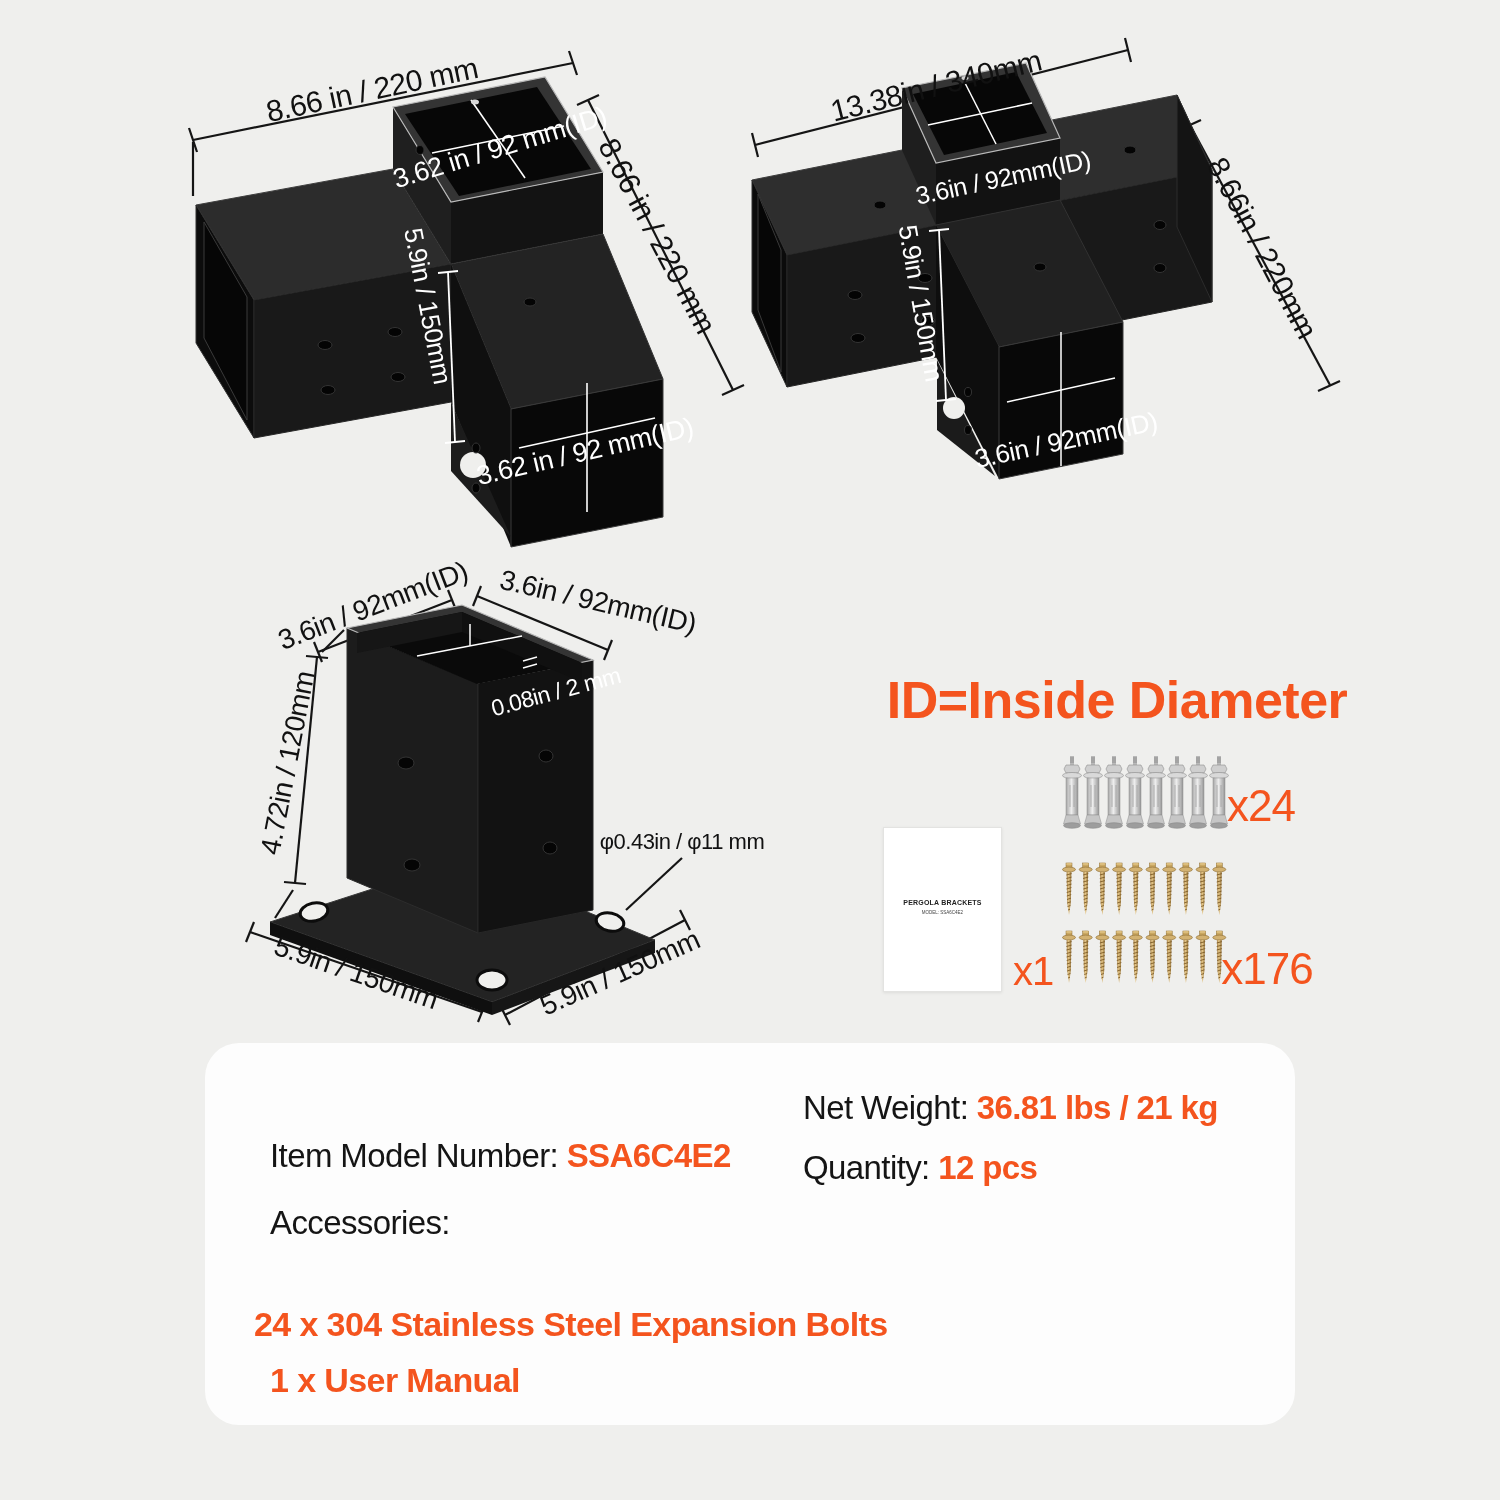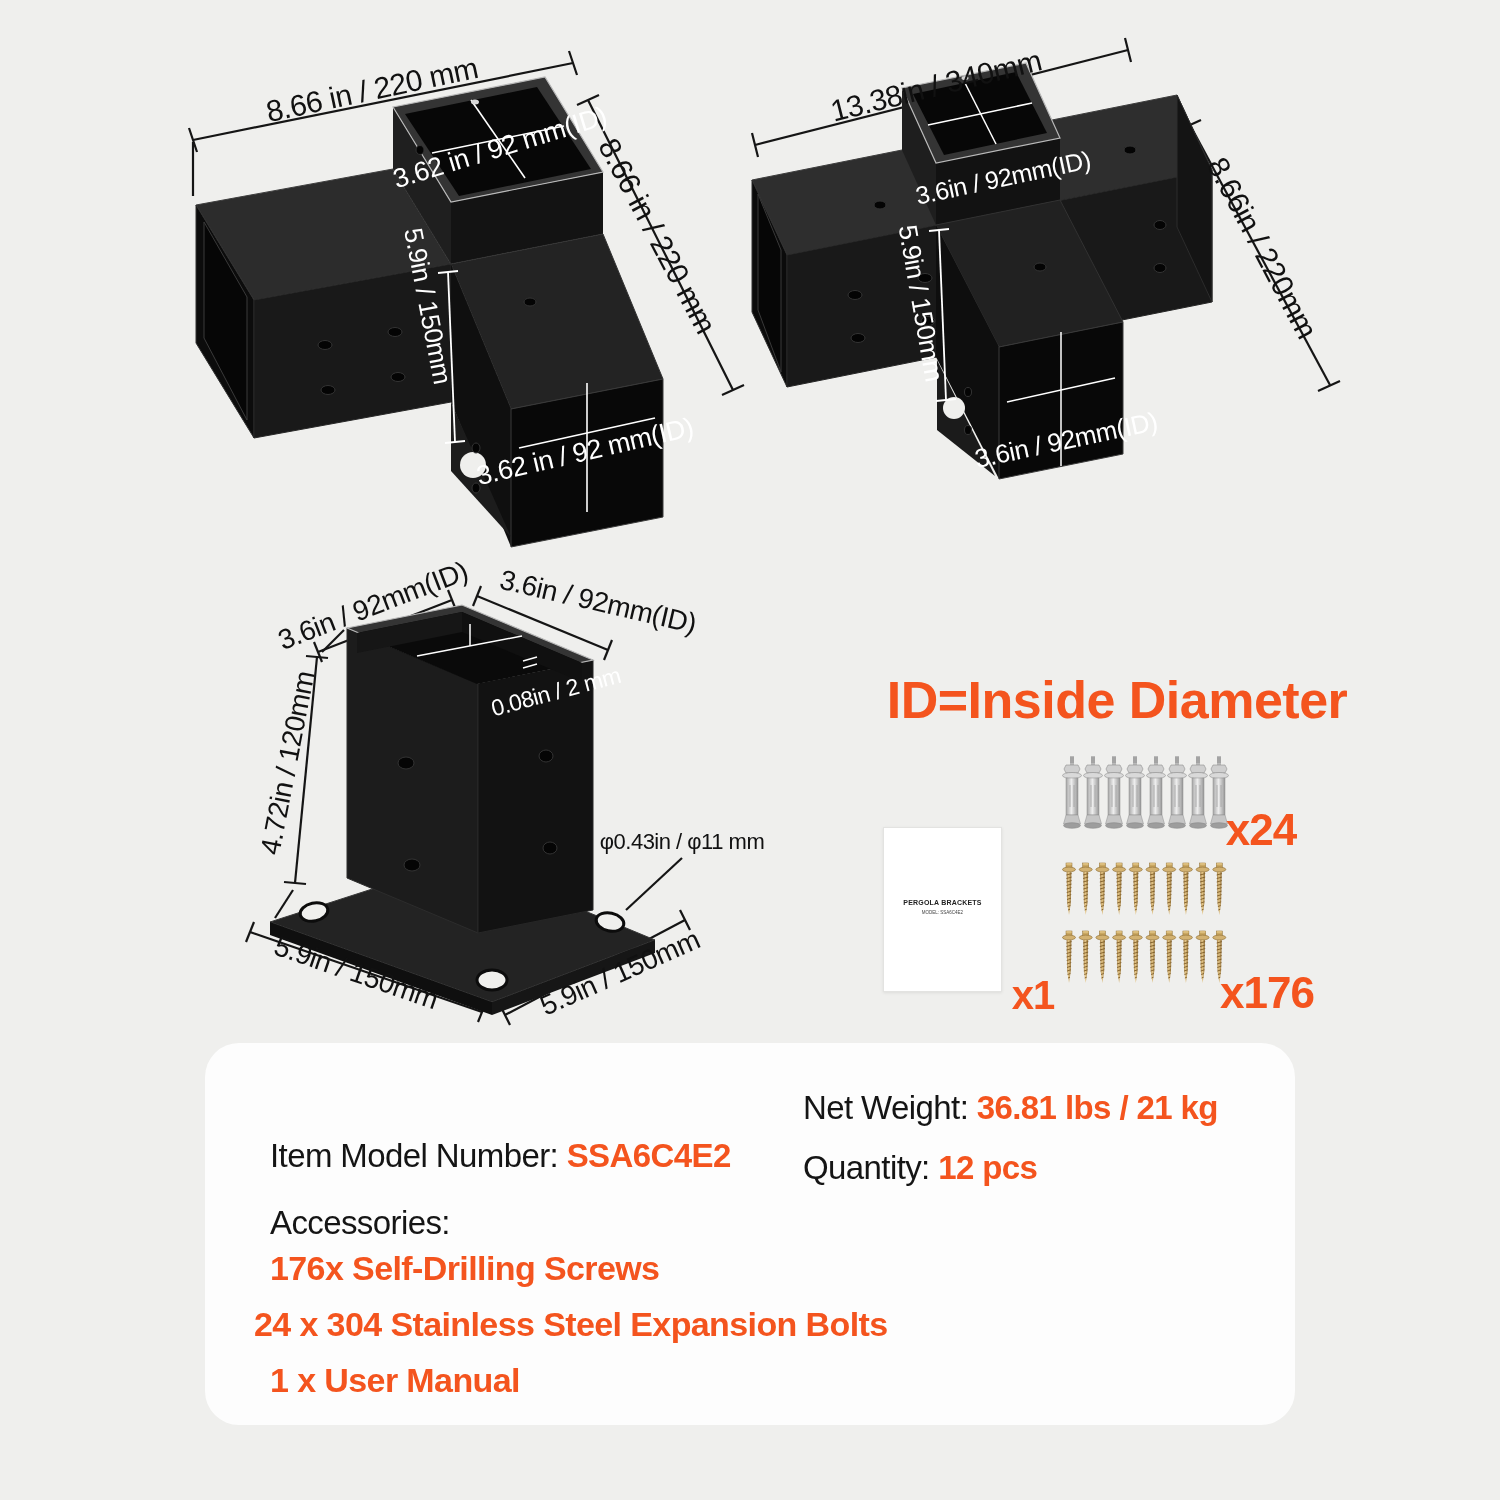--- a/index.html
+++ b/index.html
@@ -17,21 +17,21 @@
     letter-spacing:-0.5px;font-weight:500;color:#111;
   }
   .dim.white{color:#ffffff;font-weight:400;}
   
   .legend{
     position:absolute;transform:translate(-50%,-50%);
     color:#F4541E;font-weight:700;font-size:52px;letter-spacing:-0.5px;white-space:nowrap;
   }
   .count{
     position:absolute;transform:translate(-50%,-50%);
-    color:#F4541E;font-weight:700;font-size:44px;letter-spacing:-1px;white-space:nowrap;margin-top:24px;
+    color:#F4541E;font-weight:400;font-size:44px;letter-spacing:-1px;white-space:nowrap;
   }
   
   .manual{
     position:absolute;left:883px;top:827px;width:117px;height:163px;
     background:#ffffff;border:1px solid #e3e3e1;box-shadow:0 1px 3px rgba(0,0,0,.08);
     display:flex;flex-direction:column;align-items:center;justify-content:center;gap:4px;
   }
   .manual .t1{font-size:7px;font-weight:700;color:#222;letter-spacing:.2px;margin-top:60px;}
   .manual .t2{font-size:4.5px;color:#444;margin-bottom:66px;}
   
@@ -326,17 +326,16 @@
   </div>
   <div class="spec-row" style="left:270px;top:1205px">
     <span>Accessories:</span>
   </div>
   <div class="spec-row" style="left:803px;top:1090px">
     <span>Net Weight: </span><span class="val">36.81 lbs / 21 kg</span>
   </div>
   <div class="spec-row" style="left:803px;top:1150px">
     <span>Quantity: </span><span class="val">12 pcs</span>
   </div>
-  <div class="acc-line" style="left:270px;top:1250px">176x Self-Drilling Screws</div>
   <div class="acc-line" style="left:254px;top:1306px">24 x 304 Stainless Steel Expansion Bolts</div>
   <div class="acc-line" style="left:270px;top:1362px">1 x User Manual</div>
 
 </div>
 
 </body></html>

